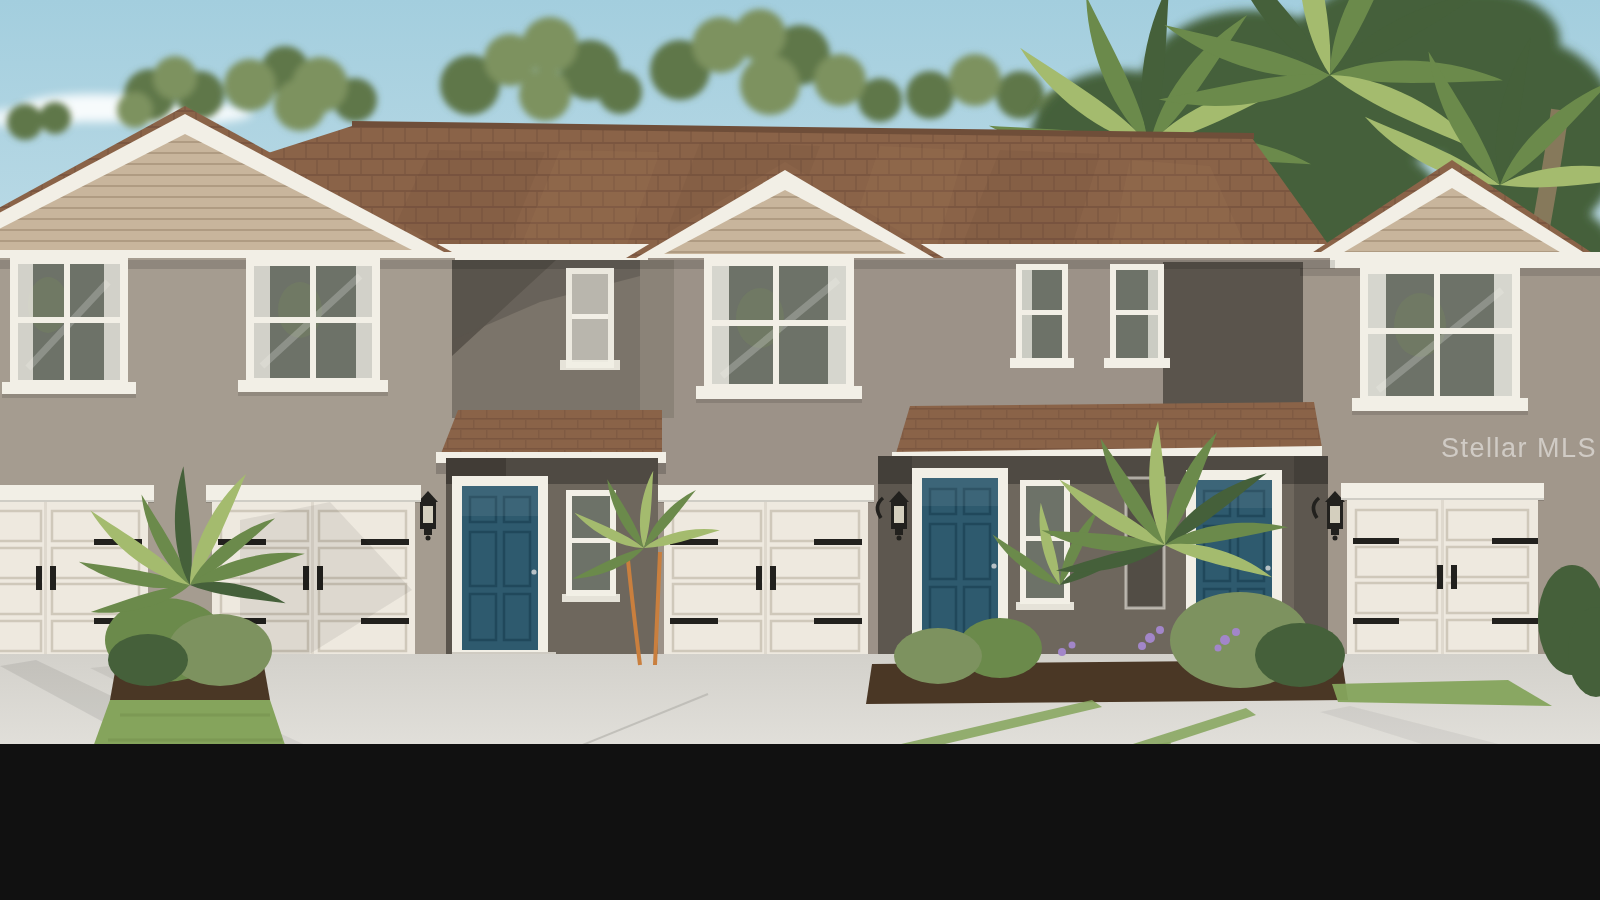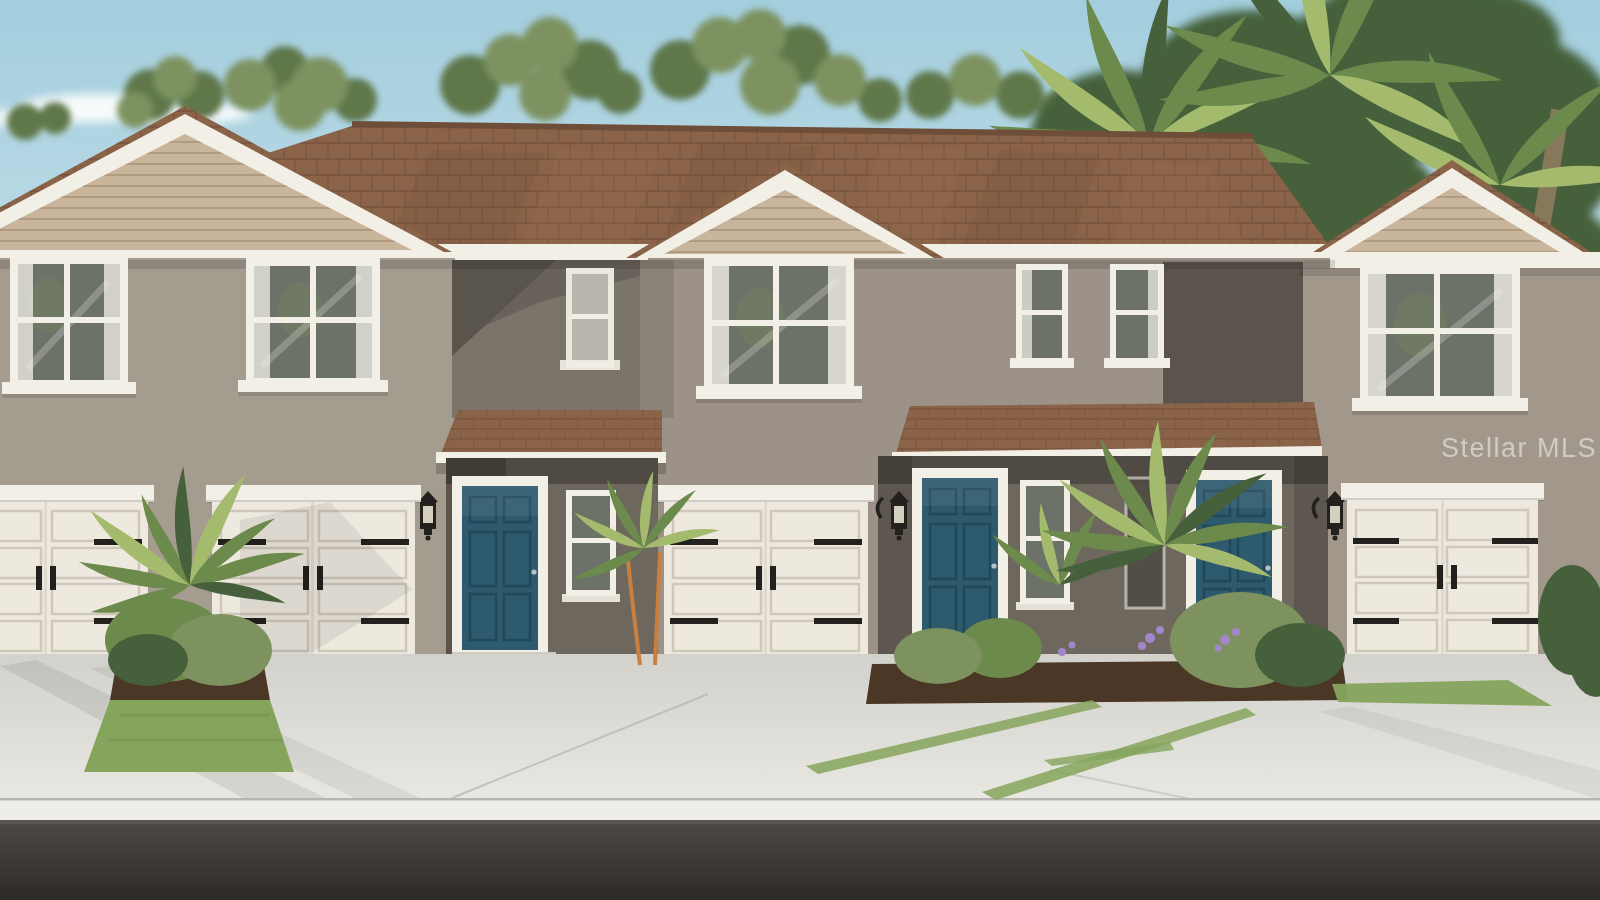--- a/index.html
+++ b/index.html
@@ -1,16 +1,16 @@
 <!DOCTYPE html>
 <html style="--sky-top: #a3cede; --sky-bottom: #d8e9ef; --cloud: #ffffff; --tree-green: #7d925f; --tree-dark: #5f774a; --palm-green: #6b8a4b; --palm-dark: #45603a; --palm-light: #a4bb6e; --trunk: #8d7c5f; --red-shrub: #8a4a35; --roof-brown: #8a6348; --roof-dark: #6b4a37; --roof-light: #a8835d; --trim: #f2efe6; --siding: #c8b59c; --siding-line: #ab977e; --wall-left: #a59c90; --wall-center: #9c9288; --wall-right: #a1978b; --wall-dark: #5a544c; --recess: #7b746a; --porch-shadow: #6e675d; --door-teal: #2e5a6e; --door-teal-dark: #20485b; --garage-white: #eee9df; --garage-line: #cfc8ba; --hardware: #22211e; --glass: #6d7268; --curtain: #f4f2ea; --driveway-top: #d3d1cb; --driveway-bottom: #e9e7e2; --curb: #eeede8; --road-top: #4d4a45; --road-bottom: #2d2b28; --mulch: #4a3725; --grass: #85a45c; --flower: #a286c9; --watermark: #ffffff;"><head>
 <meta charset="utf-8">
 <style>
   html,body{margin:0;padding:0;background:#111;}
-  .stage{position:relative;width:1600px;height:900px;overflow:hidden;background:#d8e9ef;
+  .stage{position:relative;width:1600px;height:744px;overflow:hidden;background:#d8e9ef;
          font-family:"Liberation Sans",sans-serif;}
   .stage svg{display:block;width:1600px;height:900px;}
   .wm{font-family:"Liberation Sans",sans-serif;font-weight:400;font-size:27px;letter-spacing:1.5px;
       fill:var(--watermark);opacity:.5;}
 </style>
 </head>
 <body>
 
 <div class="stage">
 <svg viewBox="0 0 1600 900" aria-label="Rendering of two-story stucco townhomes with palm landscaping, concrete driveway and street">

